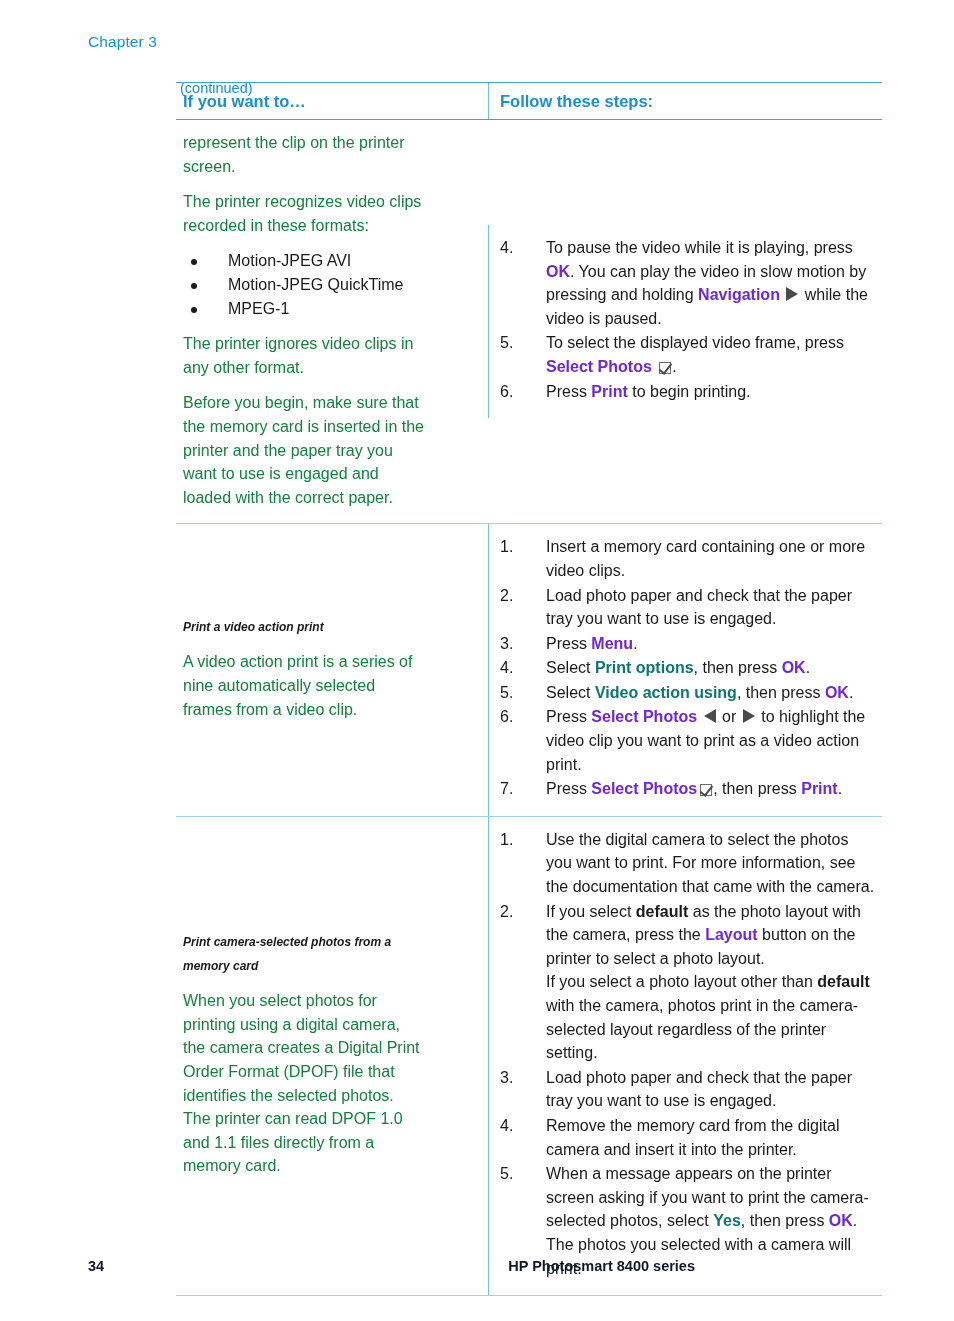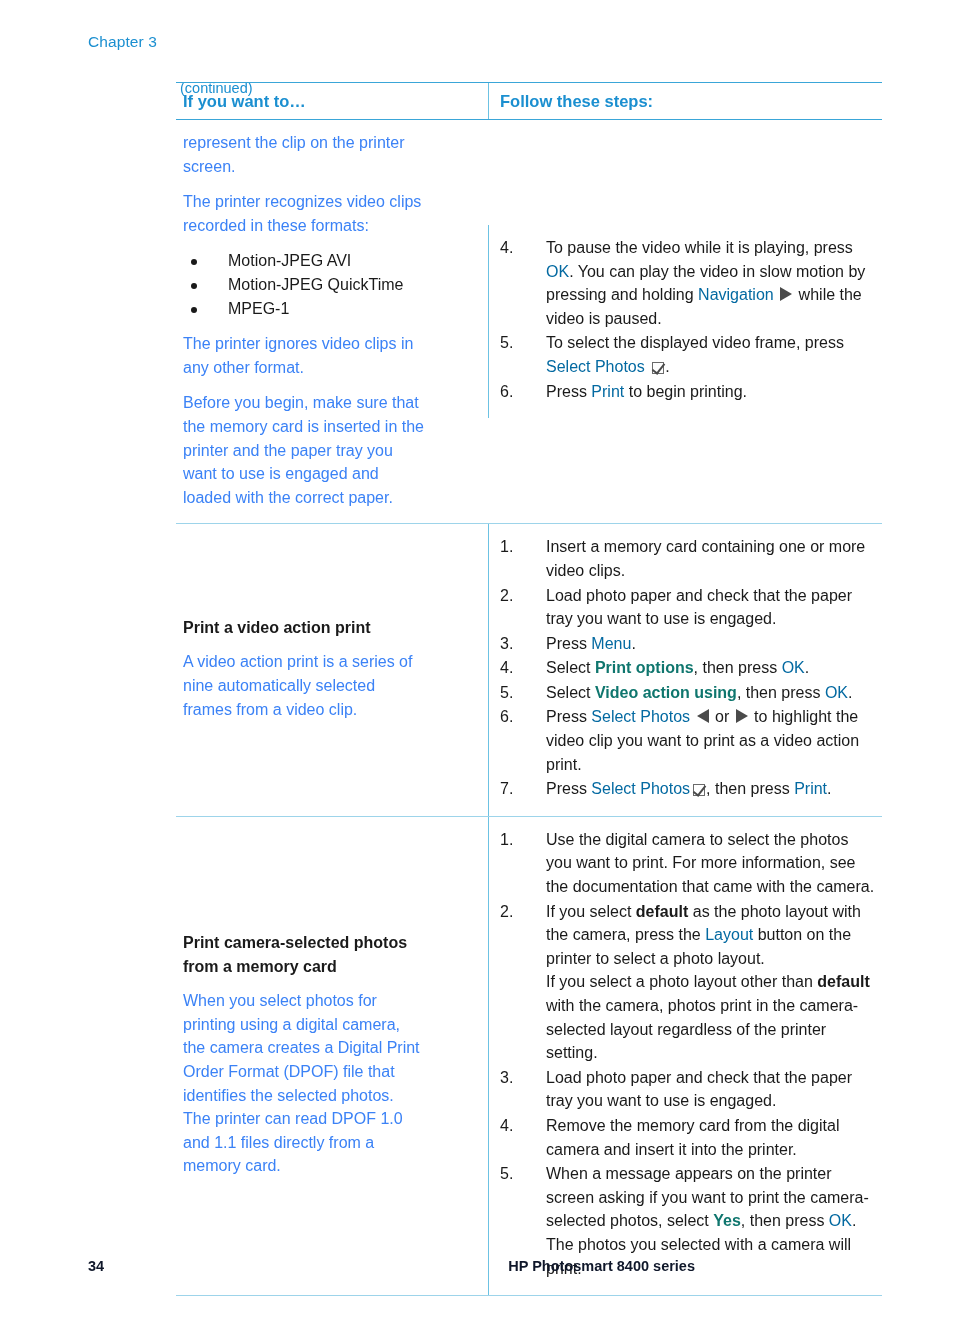--- a/index.html
+++ b/index.html
@@ -81,29 +81,30 @@
     color: #1b8fd0;
     font-weight: bold;
     font-size: 16.5px;
   }
 
   
   p {
     margin: 0 0 12px 0;
     font-size: 16px;
     line-height: 23.6px;
-    color: #3b82f6;
+    color: #15803d;
   }
   p:last-child { margin-bottom: 0; }
 
   .subhead {
     font-weight: bold;
-    font-size: 16px;
+    font-size: 12px;
     line-height: 23.6px;
     margin: 0 0 11px 0;
+    font-style: italic;
   }
 
   ul.bullets {
     list-style: none;
     margin: 0 0 12px 0;
     padding: 0;
   }
   ul.bullets li {
     font-size: 16px;
     line-height: 23.6px;
@@ -139,21 +140,21 @@
     position: absolute;
     left: 0;
     top: 0;
     width: 30px;
     text-align: left;
     font-size: 16px;
     color: #1a1a1a;
   }
 
   
-  .ui      { color: #0369a1; font-weight: normal; }
+  .ui      { color: #6d28d9; font-weight: bold; }
   .uidim   { color: #0f766e; font-weight: bold; }
   .bold    { font-weight: bold; color: #1a1a1a; }
 
   
   .tri {
     display: inline-block;
     width: 0;
     height: 0;
     vertical-align: -1px;
     margin: 0 2px;

